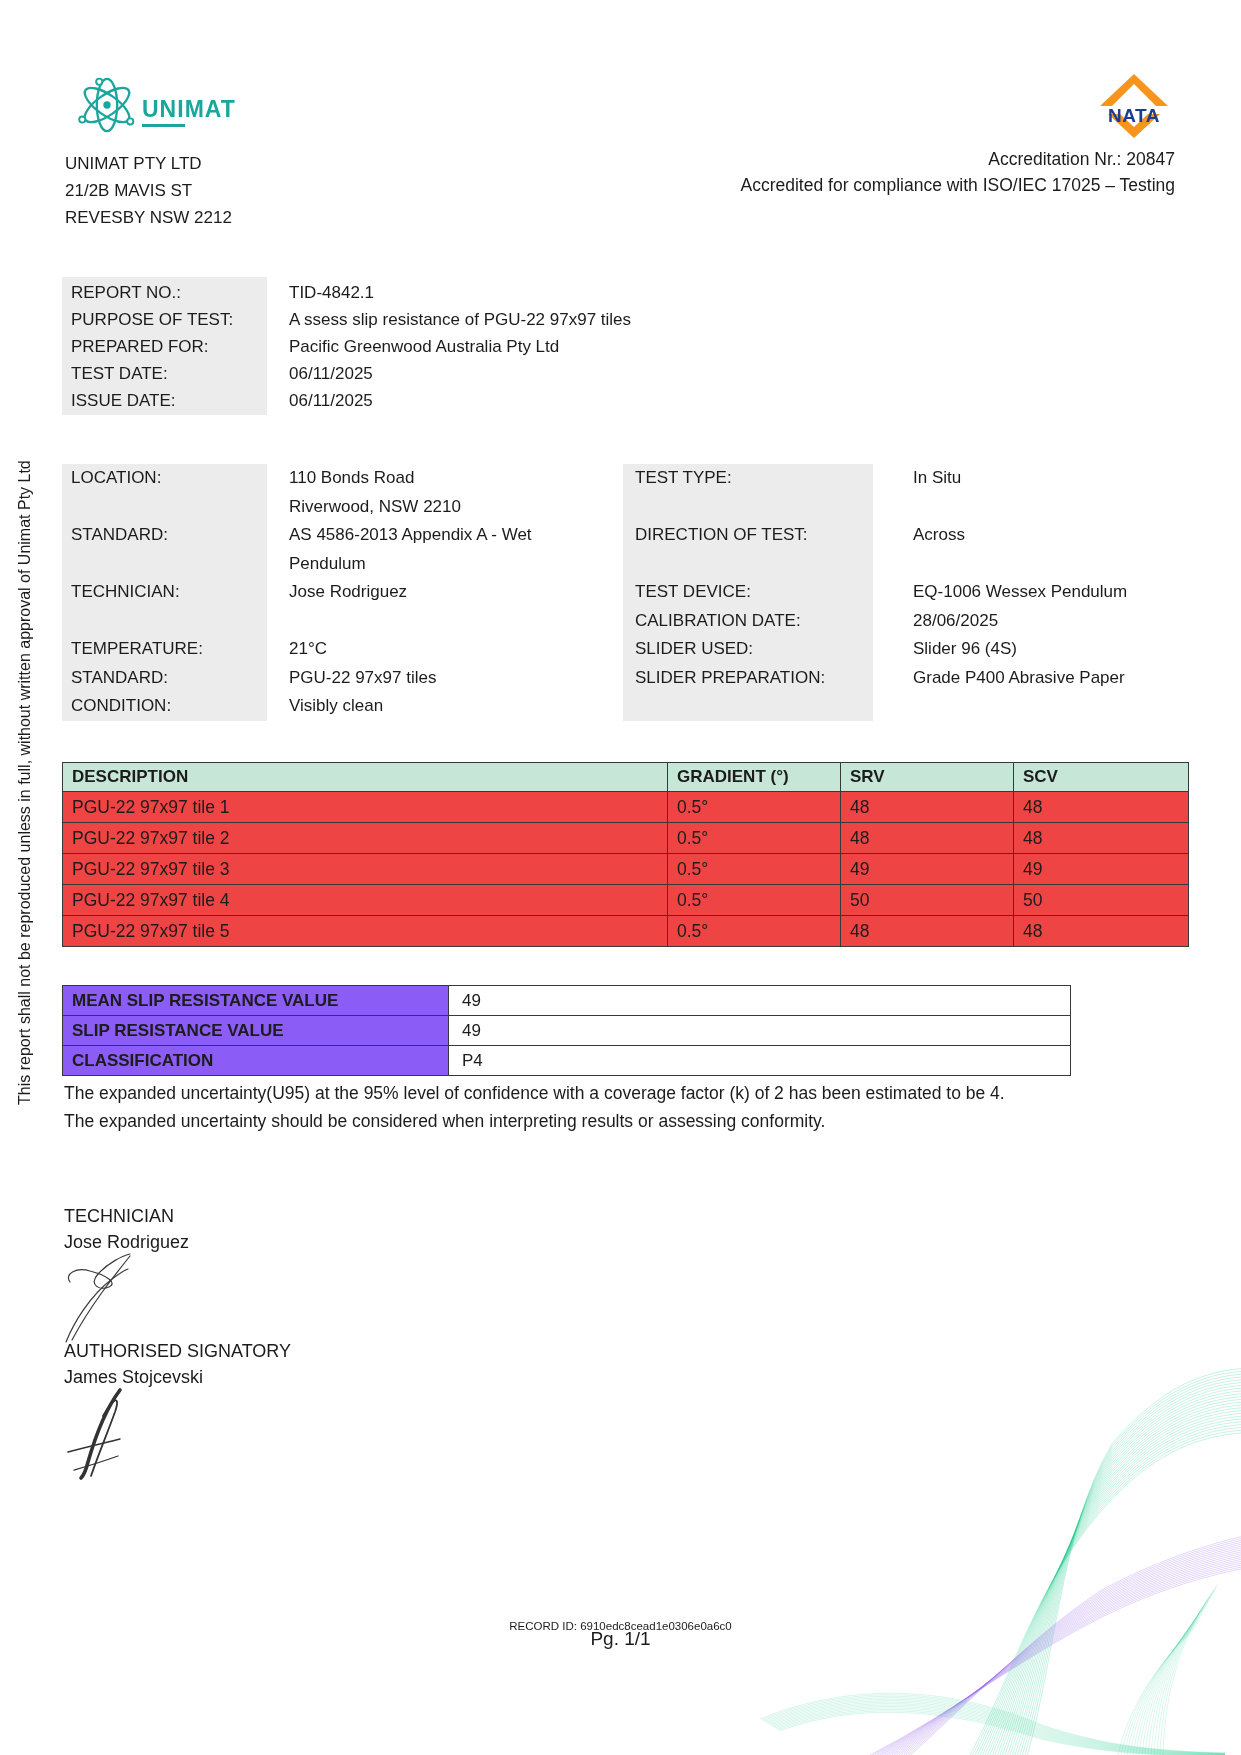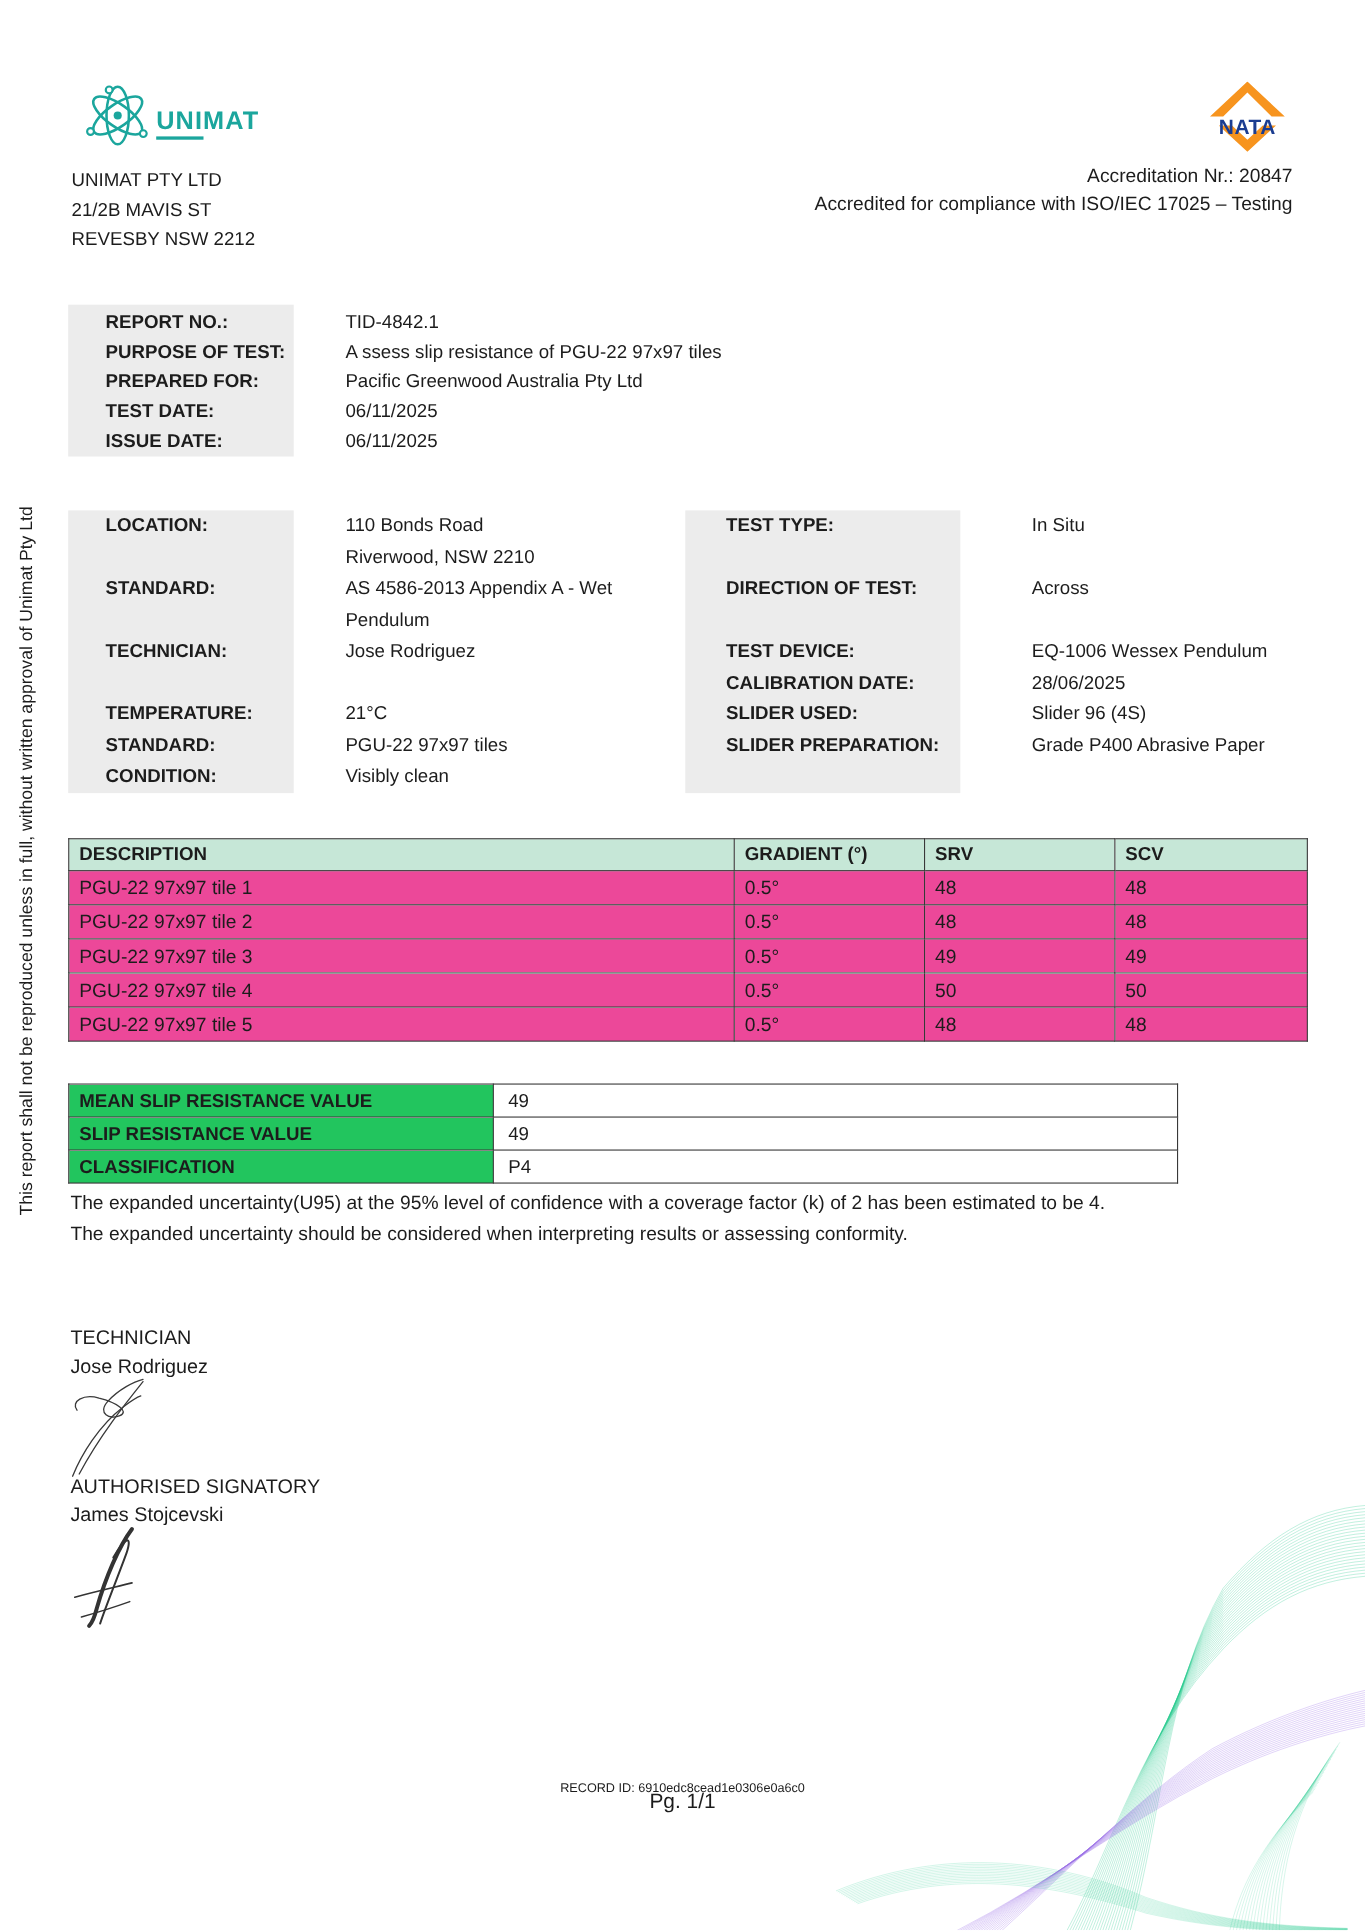--- a/index.html
+++ b/index.html
@@ -11,40 +11,40 @@
             color:#1ba69d;letter-spacing:1px;}
   .wordmark .u-under{border-bottom:3px solid #1ba69d;padding-bottom:2px;}
   .address{position:absolute;left:65px;top:150px;font-size:17px;line-height:27px;}
   .nata-logo{position:absolute;left:1098px;top:74px;width:72px;height:72px;}
   .accr{position:absolute;right:66px;top:146px;text-align:right;font-size:17.5px;line-height:26px;}
   
   .gray-rect{position:absolute;background:#ececec;}
   .irows{position:absolute;}
   .irow{display:flex;height:28.5px;line-height:28.5px;font-size:17px;}
   .irow.h27{height:27px;line-height:27px;}
-  .ilabel{font-weight:bold;padding-left:9px;box-sizing:border-box;flex:0 0 auto;margin-left:25px;}
+  .ilabel{font-weight:normal;padding-left:9px;box-sizing:border-box;flex:0 0 auto;}
   .ival{flex:1 1 auto;box-sizing:border-box;}
   .sec1 .ilabel{width:205px;}
   .sec1 .ival{padding-left:22px;}
   .secL .ilabel{width:205px;}
   .secL .ival{padding-left:22px;}
   .secR .ilabel{width:250px;padding-left:12px;}
   .secR .ival{padding-left:40px;}
   
   table.results{position:absolute;left:62px;top:762px;width:1126px;border-collapse:collapse;
                 table-layout:fixed;font-size:17.5px;}
   table.results th,table.results td{border:1.5px solid #383838;padding:0 0 0 9px;text-align:left;
                 overflow:hidden;white-space:nowrap;}
   table.results th{background:#c6e7d7;height:28px;font-size:17px;}
-  table.results td{height:30px;background:#ec4899;}
+  table.results td{height:30px;background:#ef4444;}
   
   table.summary{position:absolute;left:62px;top:985px;width:1008px;border-collapse:collapse;
                 table-layout:fixed;font-size:17px;}
   table.summary td{border:1.5px solid #383838;height:29px;padding:0 0 0 9px;white-space:nowrap;overflow:hidden;}
-  table.summary td.slabel{background:#22c55e;font-weight:bold;}
+  table.summary td.slabel{background:#8b5cf6;font-weight:bold;}
   table.summary td.sval{background:#ffffff;padding-left:13px;}
   .uncertainty{position:absolute;left:64px;top:1080px;width:972px;font-size:17.5px;line-height:27.5px;}
   
   .signoff-h{position:absolute;left:64px;font-size:18px;}
   .signoff-n{position:absolute;left:64px;font-size:18px;}
   .sig{position:absolute;}
   
   .pg{position:absolute;left:0;top:1628px;width:1241px;text-align:center;font-size:19px;}
   .record{position:absolute;left:0;top:1620px;width:1241px;text-align:center;font-size:11.5px;}
   

